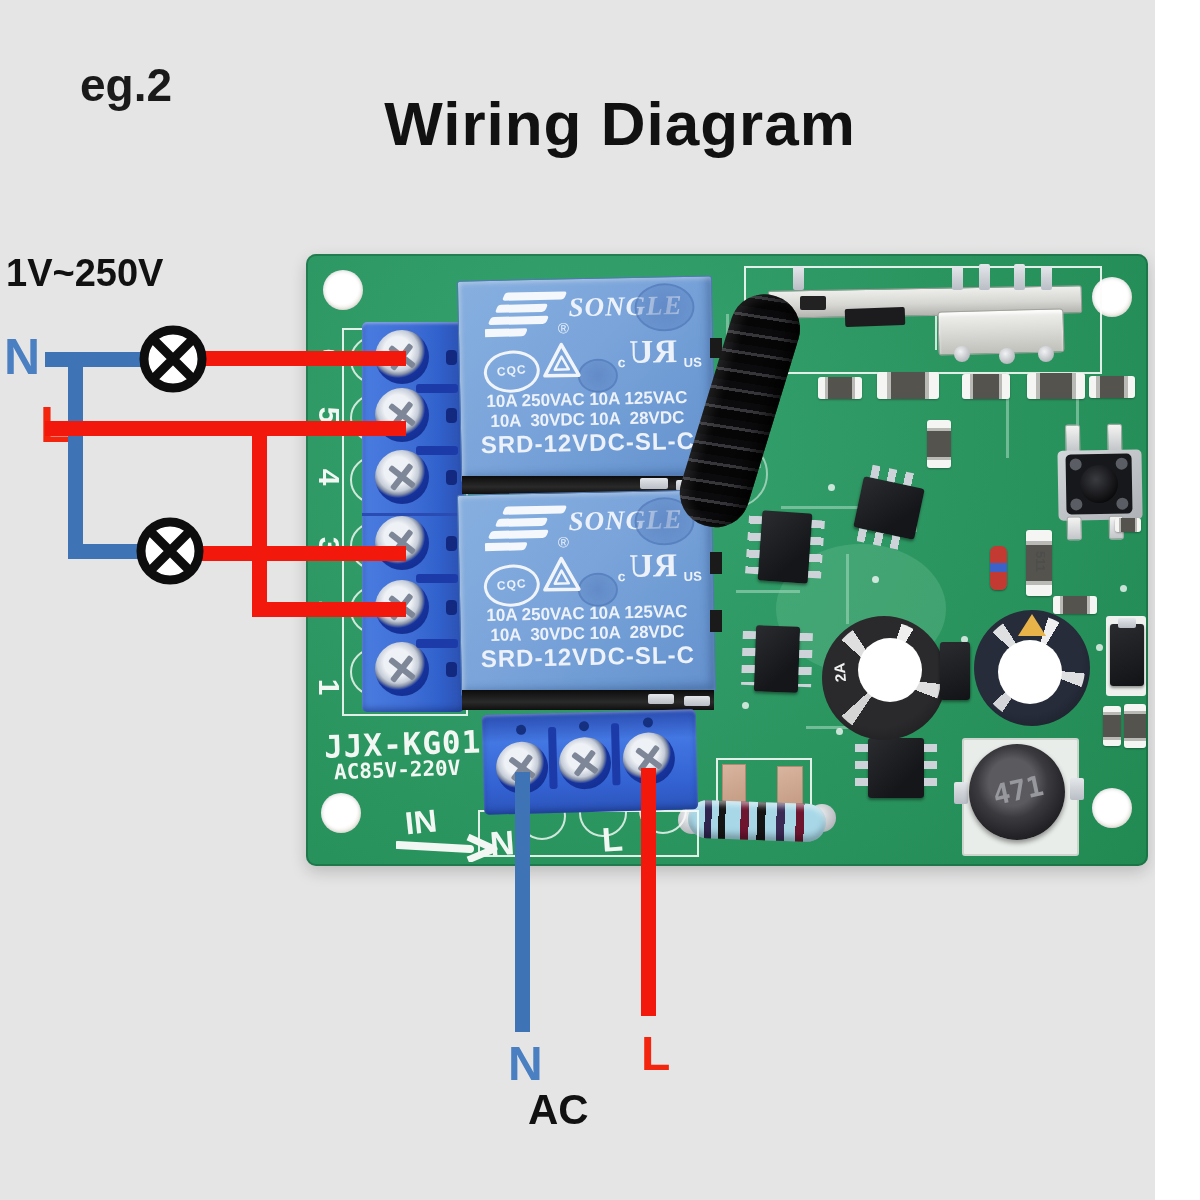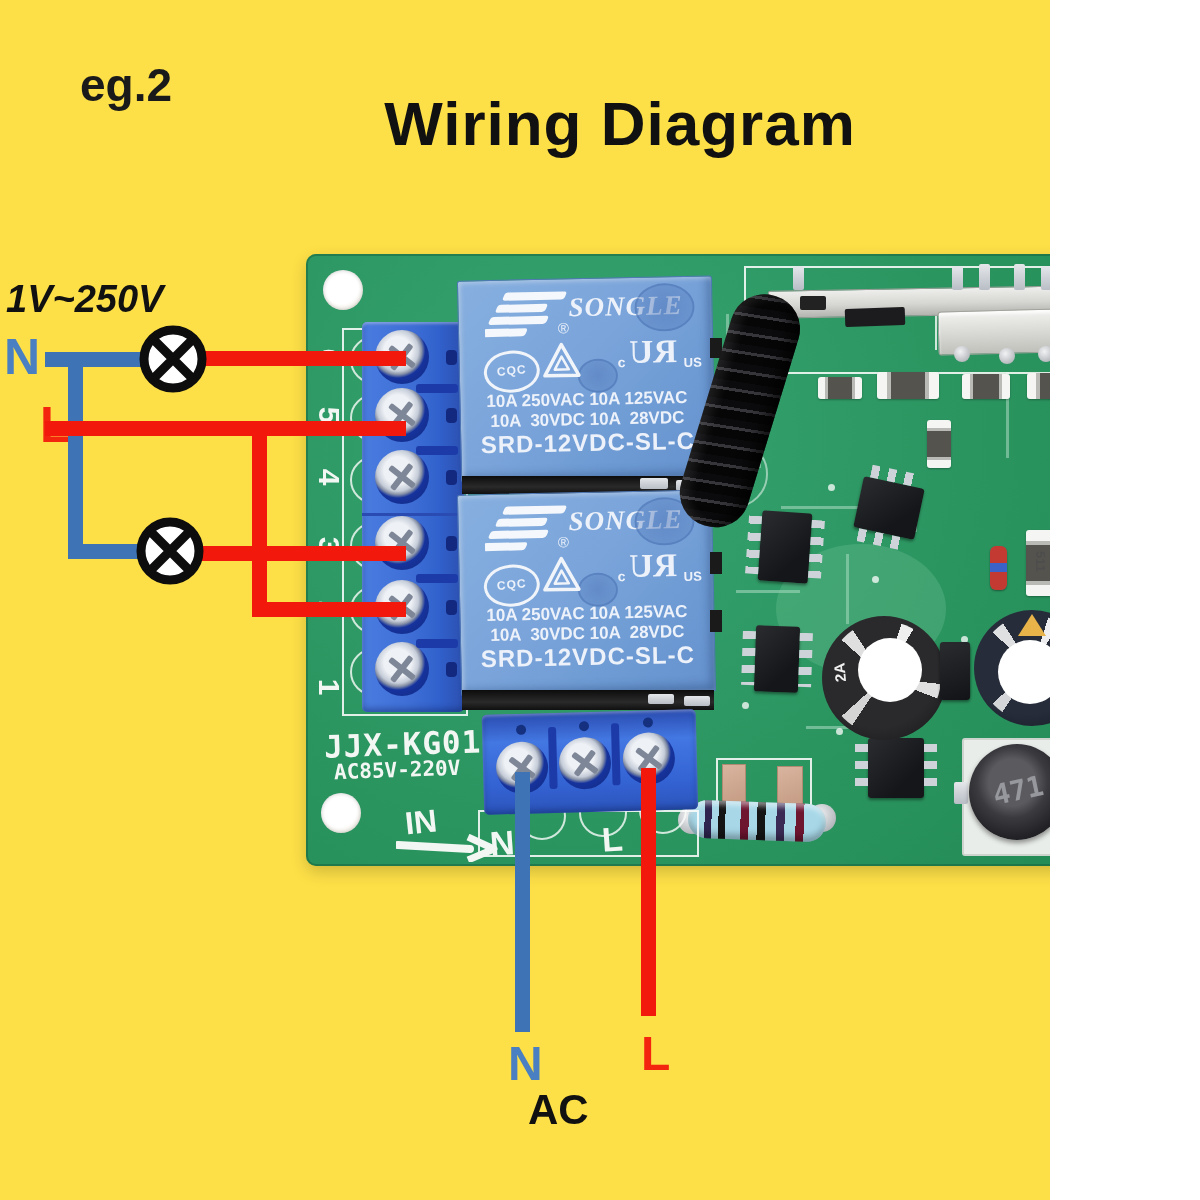--- a/index.html
+++ b/index.html
@@ -1,26 +1,26 @@
 <!DOCTYPE html>
 <html><head>
 <meta charset="utf-8">
 <style>
   html,body{margin:0;padding:0;background:#ffffff;}
-  #canvas{position:relative;width:1050px;height:1200px;background:#fde047;overflow:hidden;
+  #canvas{position:relative;width:1155px;height:1200px;background:#e5e5e5;overflow:hidden;
           font-family:"Liberation Sans",sans-serif;}
   .abs{position:absolute;}
   .txt{white-space:pre;}
 
   
   .eg{left:80px;top:58px;font-size:46px;font-weight:bold;color:#1a1a1a;}
   .title{left:290px;top:88px;width:660px;text-align:center;font-size:62px;font-weight:bold;color:#111;letter-spacing:1px;}
 
   
-  .vrange{left:6px;top:278px;font-size:38px;font-weight:bold;color:#111;font-style:italic;}
+  .vrange{left:6px;top:252px;font-size:38px;font-weight:bold;color:#111;}
   .n-lab{left:4px;top:328px;font-size:50px;font-weight:bold;color:#4a7fc2;}
   .l-lab{left:40px;top:396px;font-size:50px;font-weight:bold;color:#f3250f;}
   .wire{position:absolute;z-index:5;}
   .wred{background:#f2180b;}
   .wblue{background:#3e74b5;}
   .lamp{z-index:6;}
 
   
   #pcb{left:306px;top:254px;width:842px;height:612px;border-radius:10px;z-index:1;
        background:radial-gradient(circle at 32% 30%, #36a46f 0%, #2b9560 55%, #218a53 100%);

